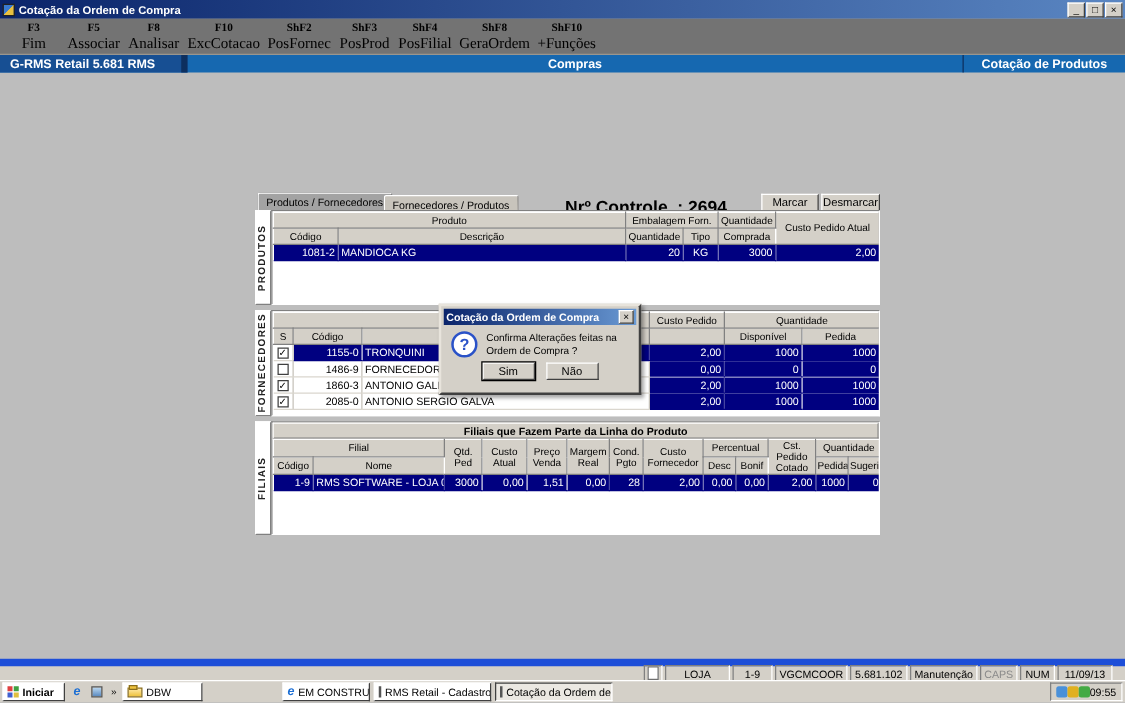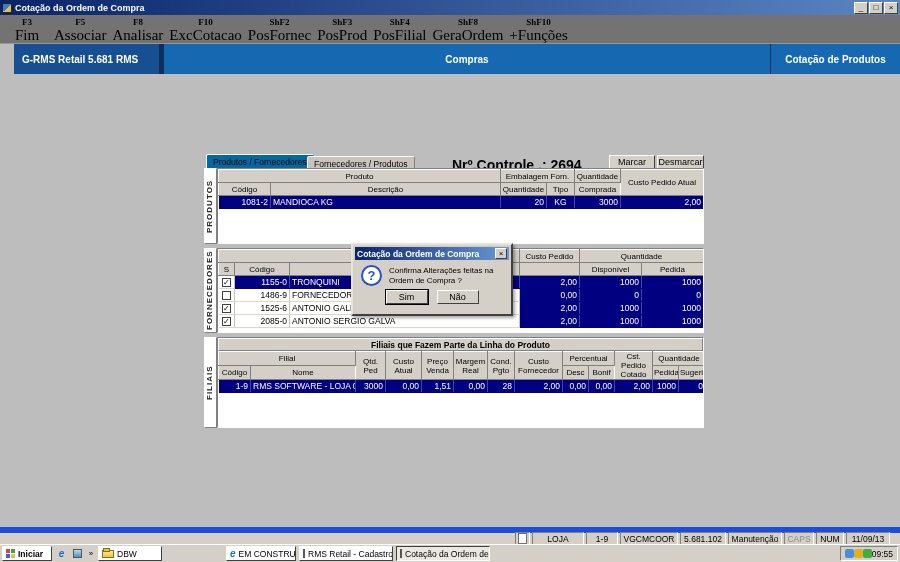--- a/index.html
+++ b/index.html
@@ -15,34 +15,34 @@
   .titlebar .ttl { color:#fff; font-size:9px; font-weight:bold; flex:1; }
   .winbtn { width:14px; height:12px; margin-left:1px; background:#d4d0c8;
     border:1px solid; border-color:#fff #404040 #404040 #fff;
     font-size:8px; line-height:10px; text-align:center; }
 
   
   .toolbar { position:absolute; top:15px; left:0; right:0; height:29px; background:#737373;
     border-bottom:1px solid #9a968e; display:flex; gap:6px; padding:2px 0 0 6px;font-family:Liberation Serif, serif; }
   .tool { min-width:42px; text-align:center; }
   .tool .key { font-size:9px; font-weight:bold; display:block; }
-  .tool .lbl { font-size:15px; display:block; }
-
-  
-  .banner { position:absolute; top:44px; left:0; right:0; height:30px; background:#1668b0;margin-left:14px; }
+  .tool .lbl { font-size:12px; display:block; }
+
+  
+  .banner { position:absolute; top:44px; left:0; right:0; height:14px; background:#1668b0; }
   .banner .bl { position:absolute; left:0; top:0; bottom:0; width:150px; background:#174f93;
     border-right:5px solid #0d2f5e; color:#fff; font-size:10px; font-weight:bold;
     display:flex; align-items:center; padding-left:8px; }
   .banner .bc { position:absolute; left:150px; right:130px; top:0; bottom:0;
     display:flex; align-items:center; justify-content:center; color:#fff; font-size:10px; font-weight:bold; }
   .banner .br { position:absolute; right:0; top:0; bottom:0; width:130px; border-left:1px solid #0d2f5e;
     display:flex; align-items:center; justify-content:center; color:#fff; font-size:10px; font-weight:bold; }
 
   
-  .tab { position:absolute; top:154px; height:18px; background:#0369a1; font-size:8.5px;
+  .tab { position:absolute; top:154px; height:18px; background:#a3a3a3; font-size:8.5px;
     padding:2px 6px 0 6px; border:1px solid; border-color:#fff #808080 transparent #fff;
     border-radius:2px 2px 0 0; }
   .tab.inactive { top:156px; height:13px; background:#c8c4bc; }
   .controle { position:absolute; left:452px; top:157px; font-size:14px; font-weight:bold; }
   .panelbtn { position:absolute; top:155px; height:14px; background:#d4d0c8; font-size:9px;
     border:1px solid; border-color:#fff #404040 #404040 #fff; text-align:center; line-height:12px; }
 
   
   .vlabel { position:absolute; left:204px; width:13px; background:#fff;
     border:1px solid; border-color:#808080 #fff #fff #808080;
@@ -268,21 +268,21 @@
         <td class="r">1486-9</td>
         <td class="l">FORNECEDORES DIVERSO</td>
         <td class="nv r">0,00</td>
         <td class="nv r">0</td>
         <td class="nv r">0</td>
       </tr>
       <tr>
         <td class="c">
             <div class="cb">✓</div>
           </td>
-        <td class="r">1525-6</td>
+        <td class="r">1860-3</td>
         <td class="l">ANTONIO GALLE</td>
         <td class="nv r">2,00</td>
         <td class="nv r">1000</td>
         <td class="nv r">1000</td>
       </tr>
       <tr>
         <td class="c">
             <div class="cb">✓</div>
           </td>
         <td class="r">2085-0</td>

